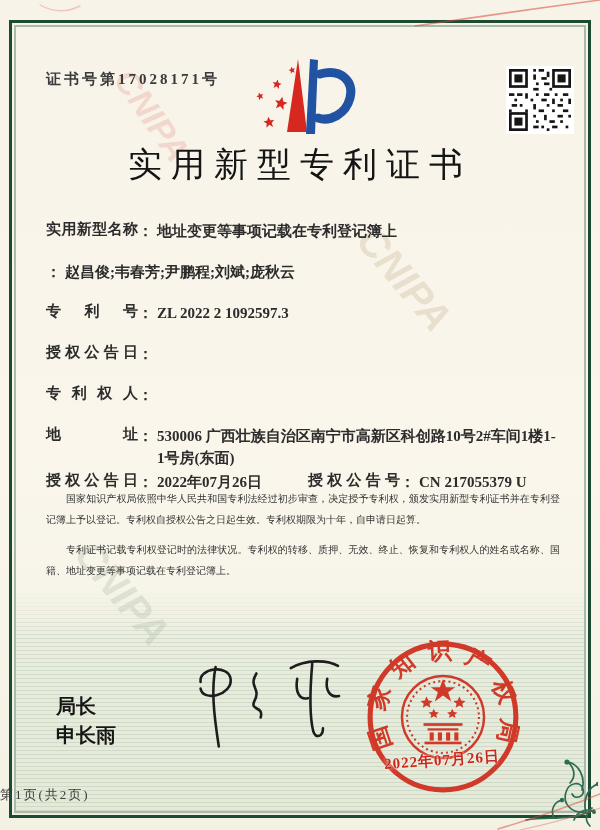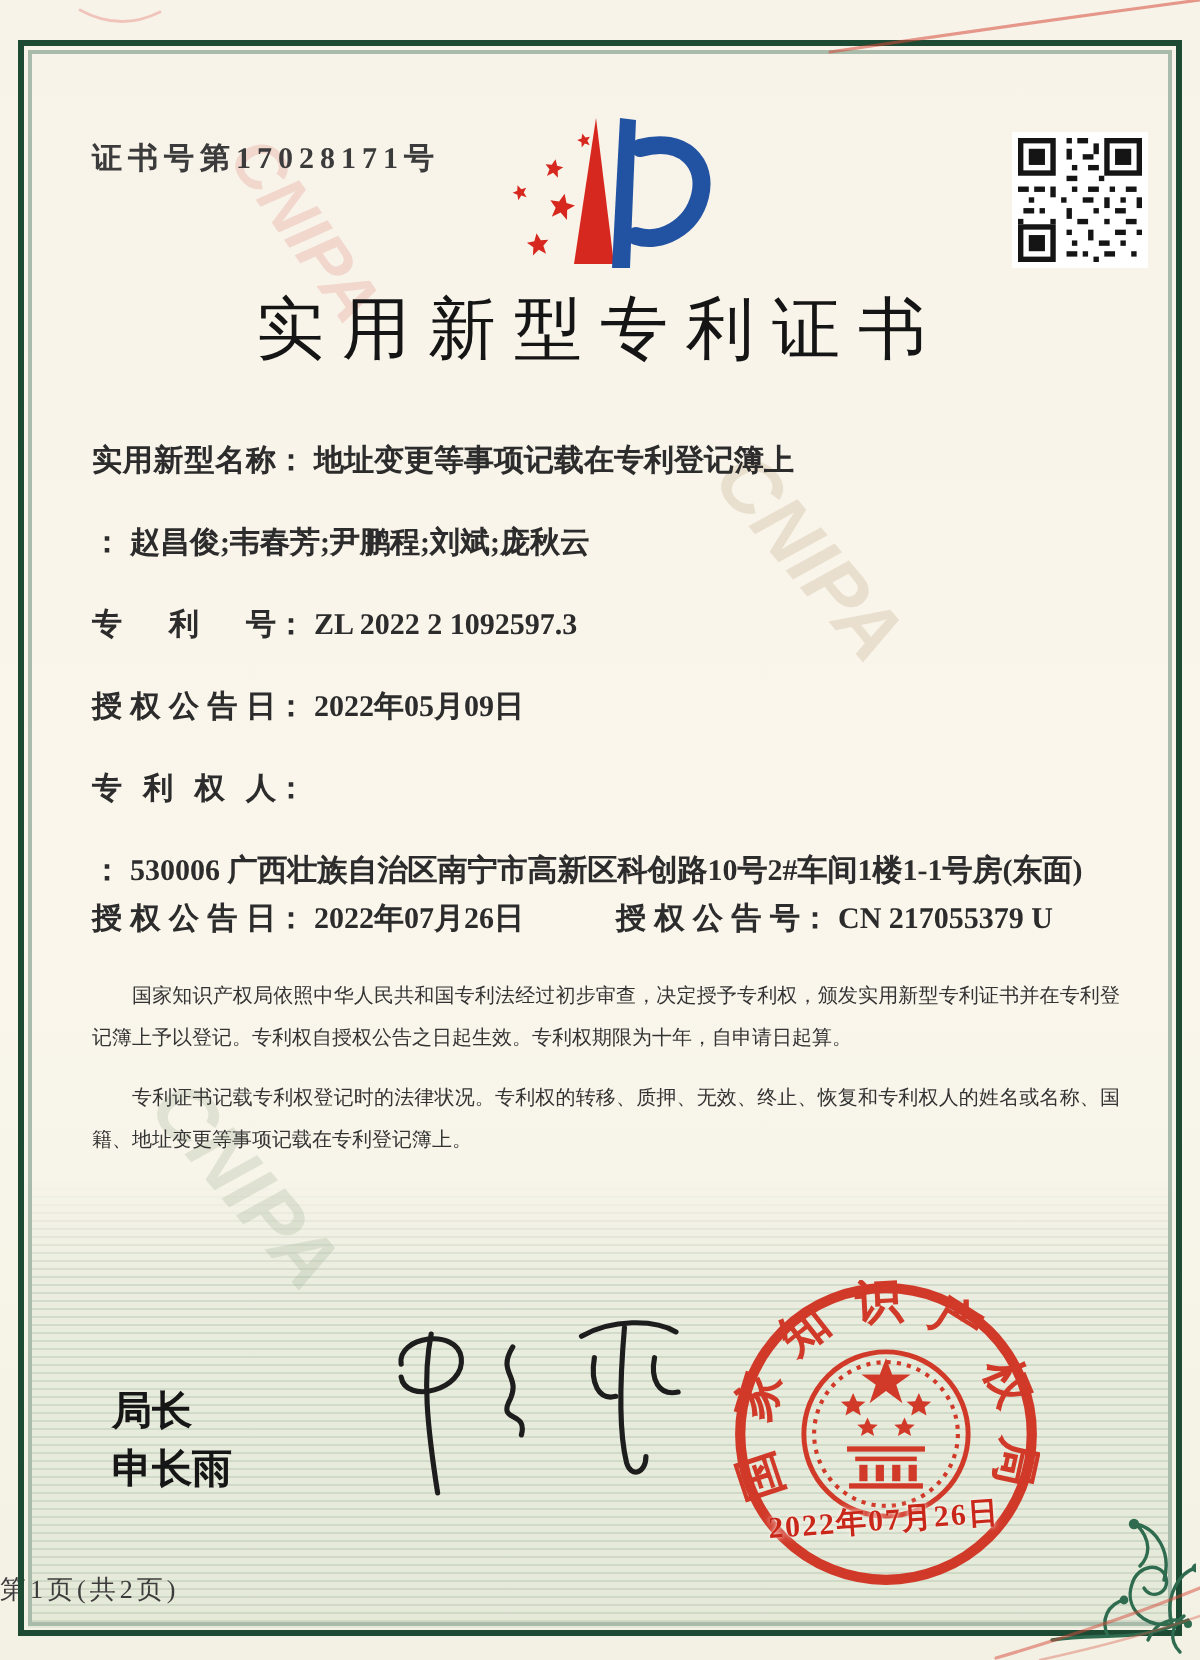--- a/index.html
+++ b/index.html
@@ -32,21 +32,21 @@
   .logo{position:absolute;left:243px;top:54px;width:116px;height:90px;z-index:4;}
   .qr{position:absolute;left:506px;top:66px;width:62px;height:62px;z-index:4;background:#fff;
       padding:3px;}
   .title{position:absolute;left:0;right:0;top:142px;z-index:4;text-align:center;
          font-size:34px;font-weight:normal;letter-spacing:9px;color:#151515;}
   
   .fields{position:absolute;left:46px;right:38px;top:220px;z-index:4;color:#2c2c2c;
           font-size:15px;font-weight:600;}
   .frow{display:flex;align-items:flex-start;line-height:22px;margin-bottom:19px;}
   .frow.addr{margin-bottom:2px;}
-  .flabel{display:inline-block;width:92px;flex:none;text-align:justify;text-align-last:justify;}
+  .flabel{display:inline-block;width:92px;flex:none;text-align:justify;text-align-last:justify;font-family:Liberation Mono, monospace;}
   .fcolon{flex:none;margin-right:4px;}
   .fvalue{flex:1;}
   .grant-row{display:flex;line-height:22px;}
   .grant-group{display:flex;}
   .grant-group.first{width:262px;flex:none;}
   
   .paras{position:absolute;left:46px;right:40px;top:488px;z-index:4;color:#333;
          font-size:10px;line-height:21px;text-align:justify;}
   .paras p{margin:0 0 9px 0;text-indent:2em;}
   
@@ -163,27 +163,27 @@
         <span class="fvalue">赵昌俊;韦春芳;尹鹏程;刘斌;庞秋云</span>
     </div>
     <div class="frow">
       <span class="flabel">专利号</span>
         <span class="fcolon">：</span>
         <span class="fvalue">ZL 2022 2 1092597.3</span>
     </div>
     <div class="frow">
       <span class="flabel">授权公告日</span>
         <span class="fcolon">：</span>
-        <span class="fvalue">2022年05月09日</span>
     </div>
     <div class="frow">
       <span class="flabel">专利权人</span>
         <span class="fcolon">：</span>
     </div>
     <div class="frow addr">
+      <span class="flabel">地址</span>
         <span class="fcolon">：</span>
         <span class="fvalue">530006 广西壮族自治区南宁市高新区科创路10号2#车间1楼1-1号房(东面)</span>
     </div>
     <div class="grant-row">
       <div class="grant-group first">
         <span class="flabel">授权公告日</span>
           <span class="fcolon">：</span>
           <span class="fvalue">2022年07月26日</span>
       </div>
       <div class="grant-group">

